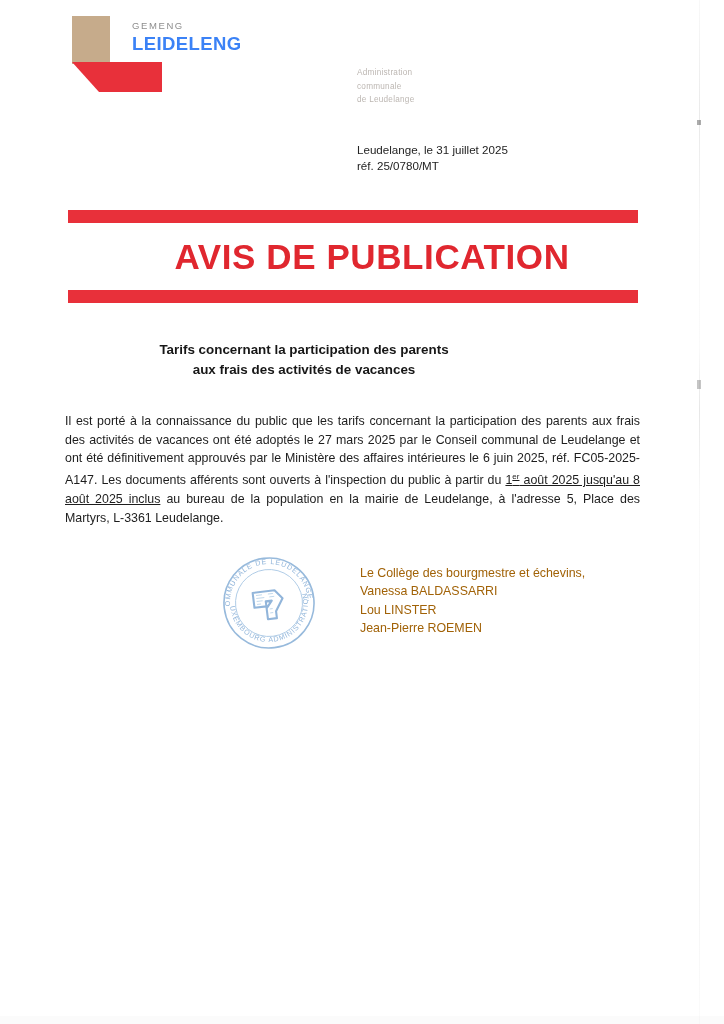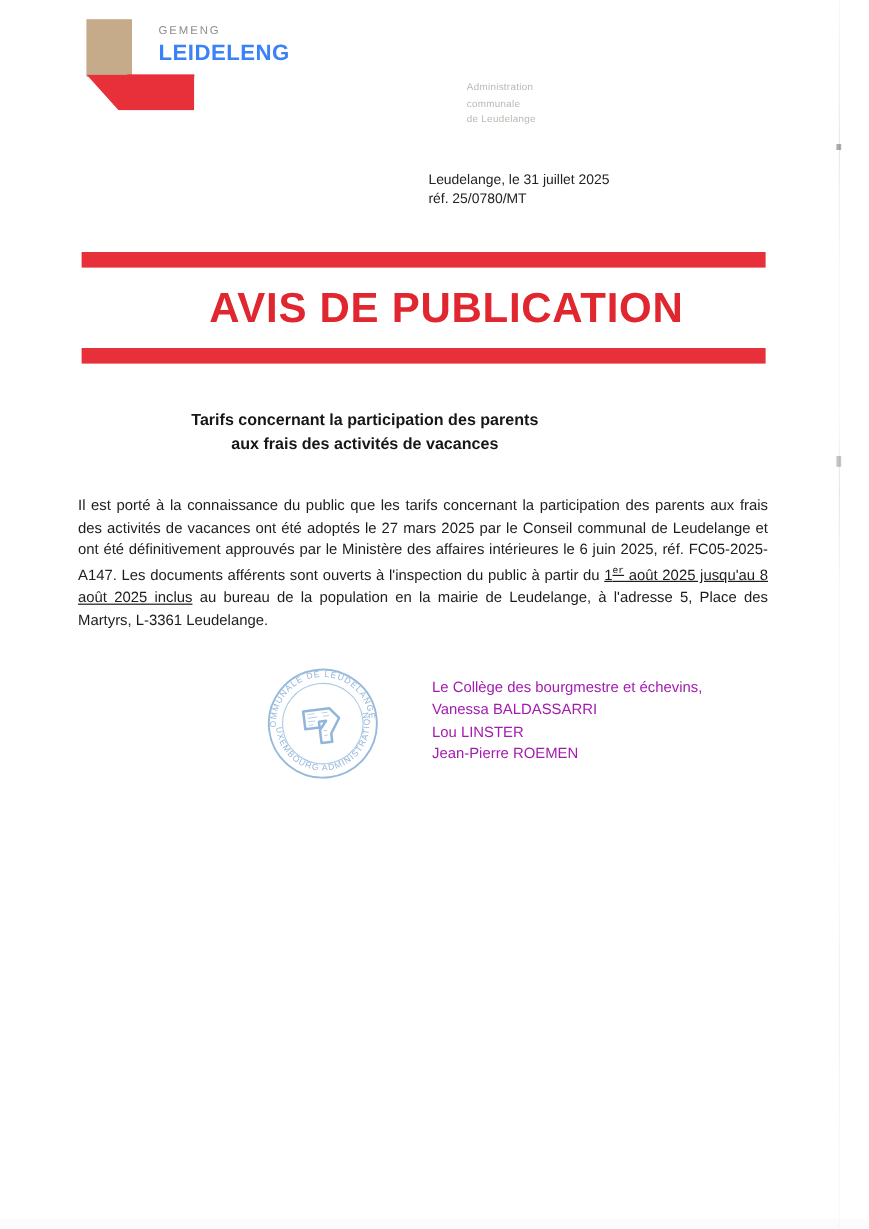--- a/index.html
+++ b/index.html
@@ -118,21 +118,21 @@
     font-size: 8.2px;
     line-height: 13.5px;
     letter-spacing: 0.25px;
     opacity: 0.95;
     filter: blur(0.18px);
   }
   .contact-col { width: auto; }
   .contact-col.c1 { width: 92px; }
   .contact-col.c2 { width: 110px; }
   .contact-col.c3 { width: 130px; }
-  .contact-col div { white-space: nowrap; margin-left: 32px; }
+  .contact-col div { white-space: nowrap; }
 
   
   .dateblock {
     position: absolute;
     left: 357px;
     top: 142px;
     font-size: 11.6px;
     line-height: 15.5px;
     color: #232323;
   }
@@ -184,31 +184,30 @@
     font-size: 12.4px;
     line-height: 18.7px;
     text-align: justify;
     color: #1d1d1d;
   }
   .body-text .u { text-decoration: underline; }
   .body-text sup {
     font-size: 8px;
     vertical-align: super;
     text-decoration: underline;
-    font-family: Liberation Mono, monospace;
   }
 
   
   .signature {
     position: absolute;
     left: 360px;
     top: 564px;
     font-size: 12.4px;
     line-height: 18.4px;
-    color: #a21caf;
+    color: #a16207;
   }
 
   
   .stamp {
     position: absolute;
     left: 219px;
     top: 553px;
     width: 100px;
     height: 100px;
     transform: rotate(-7deg);

